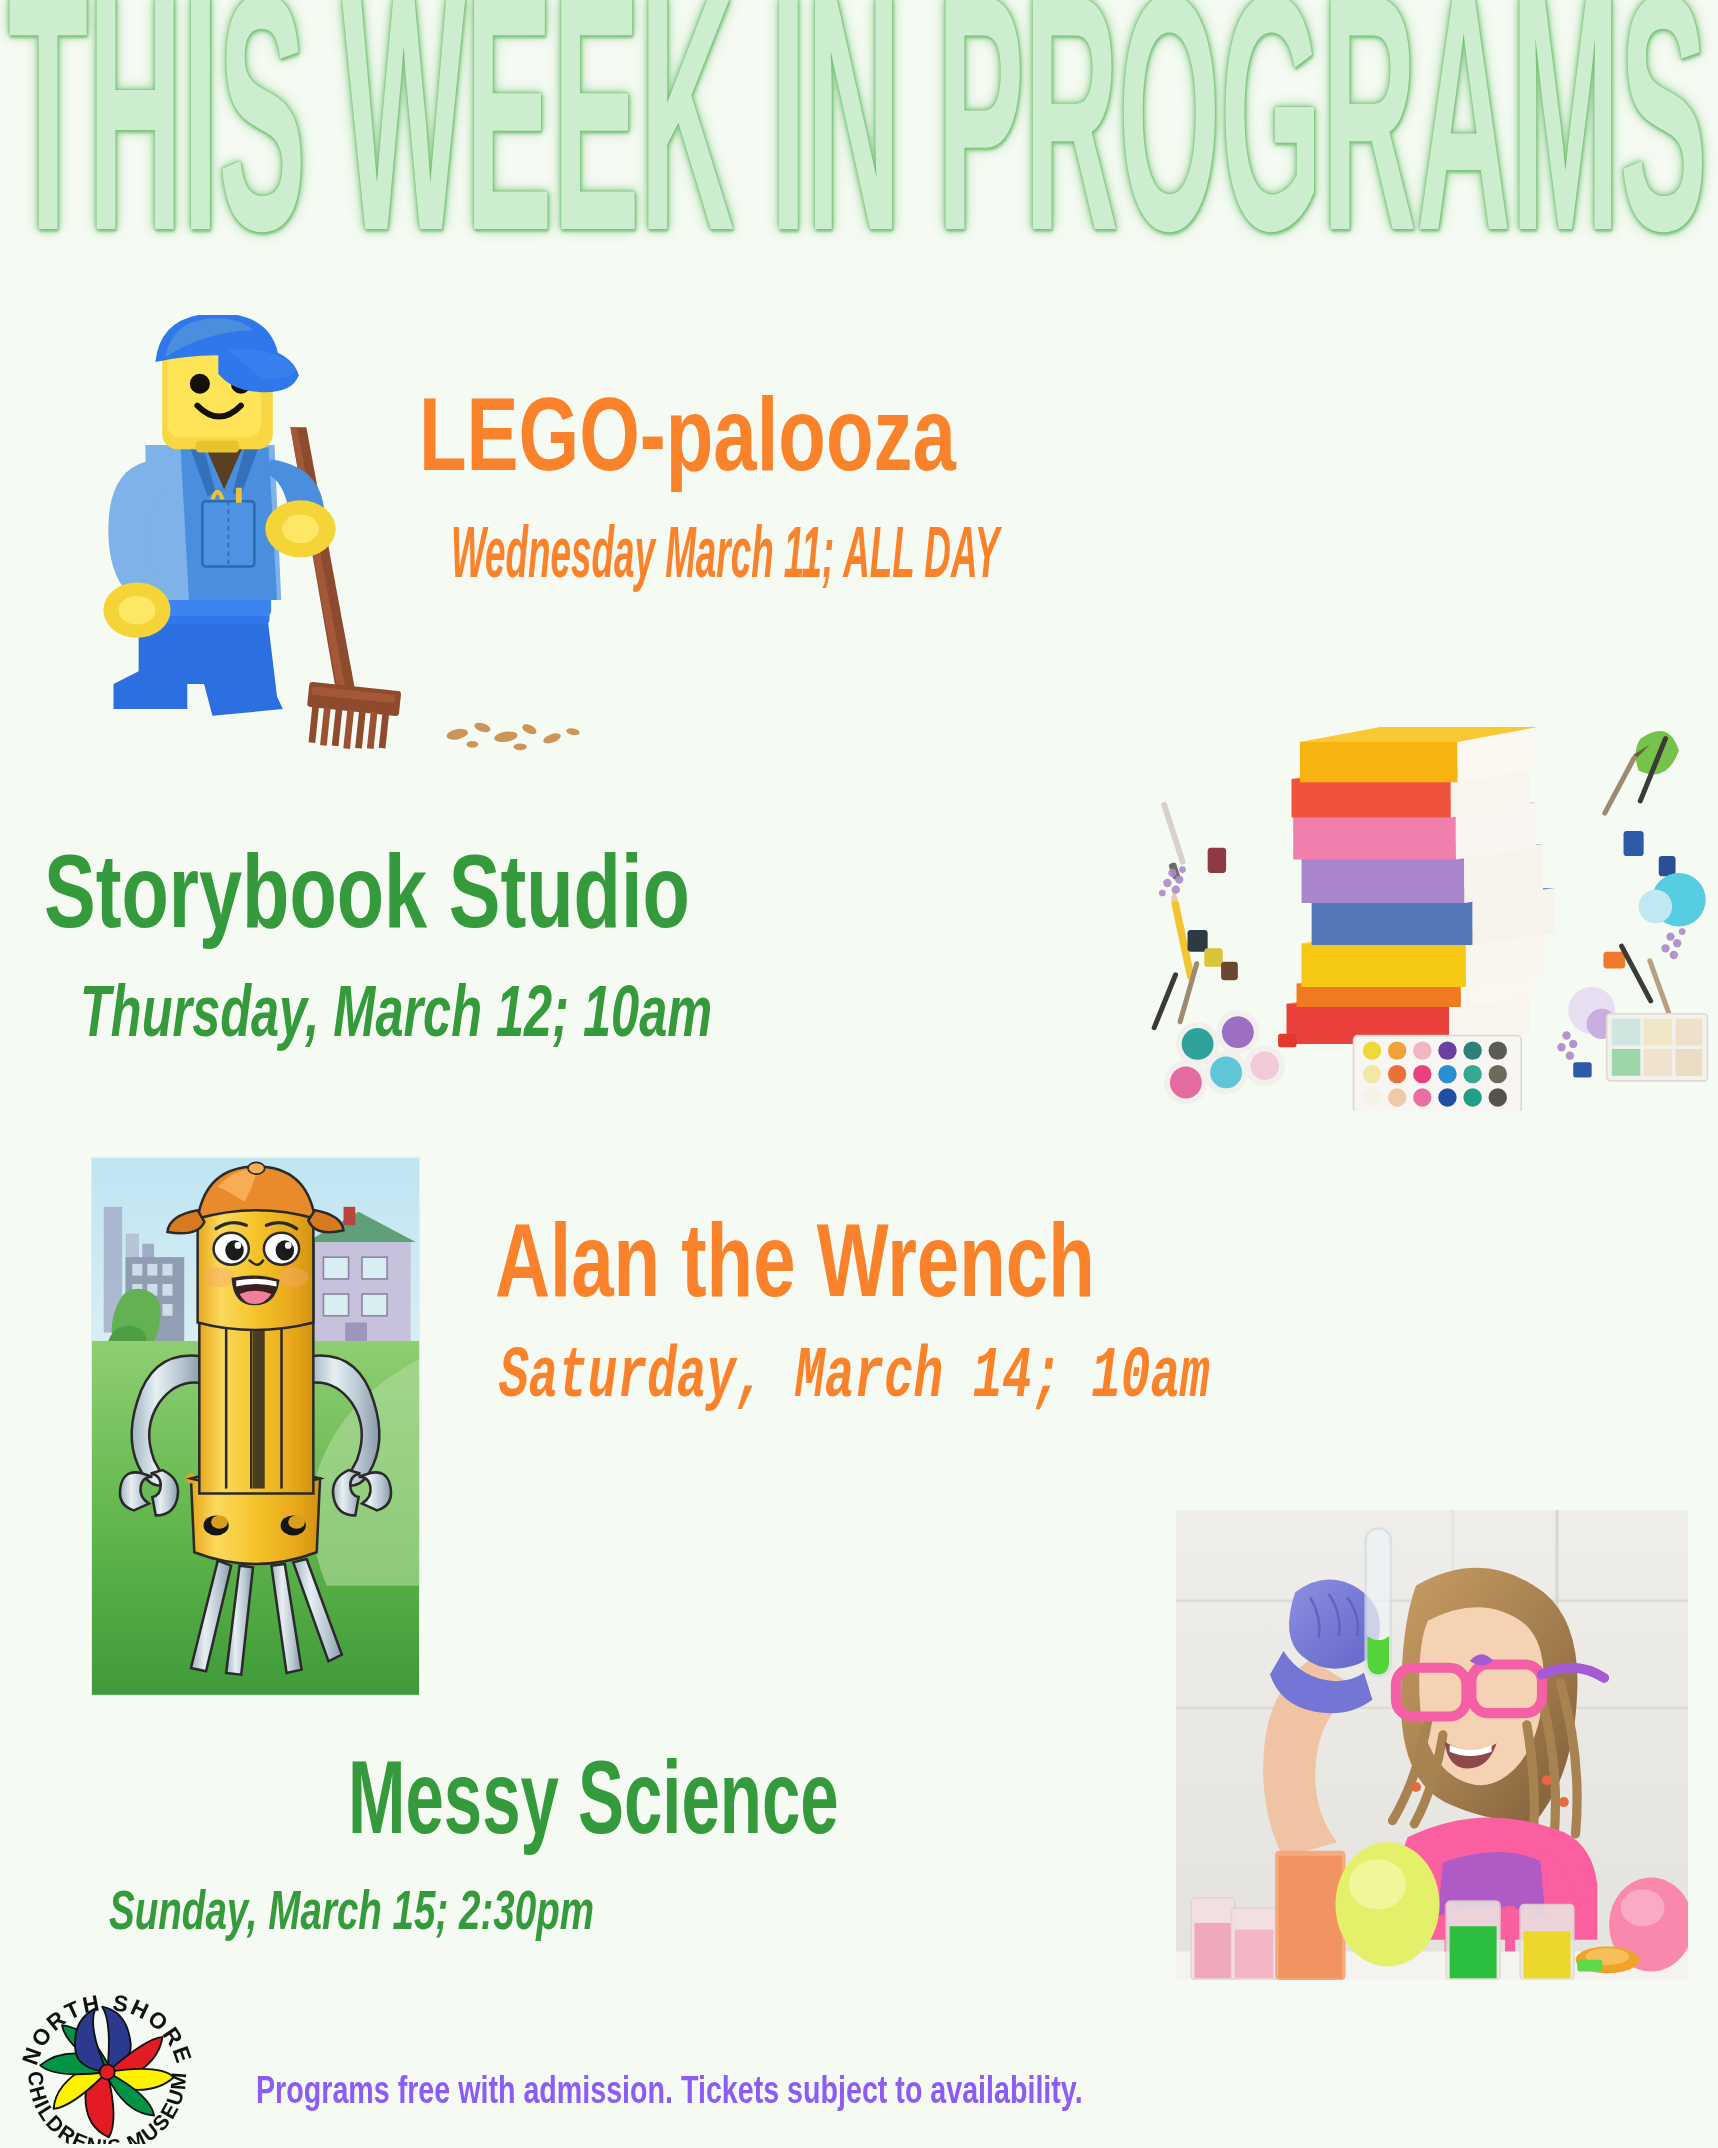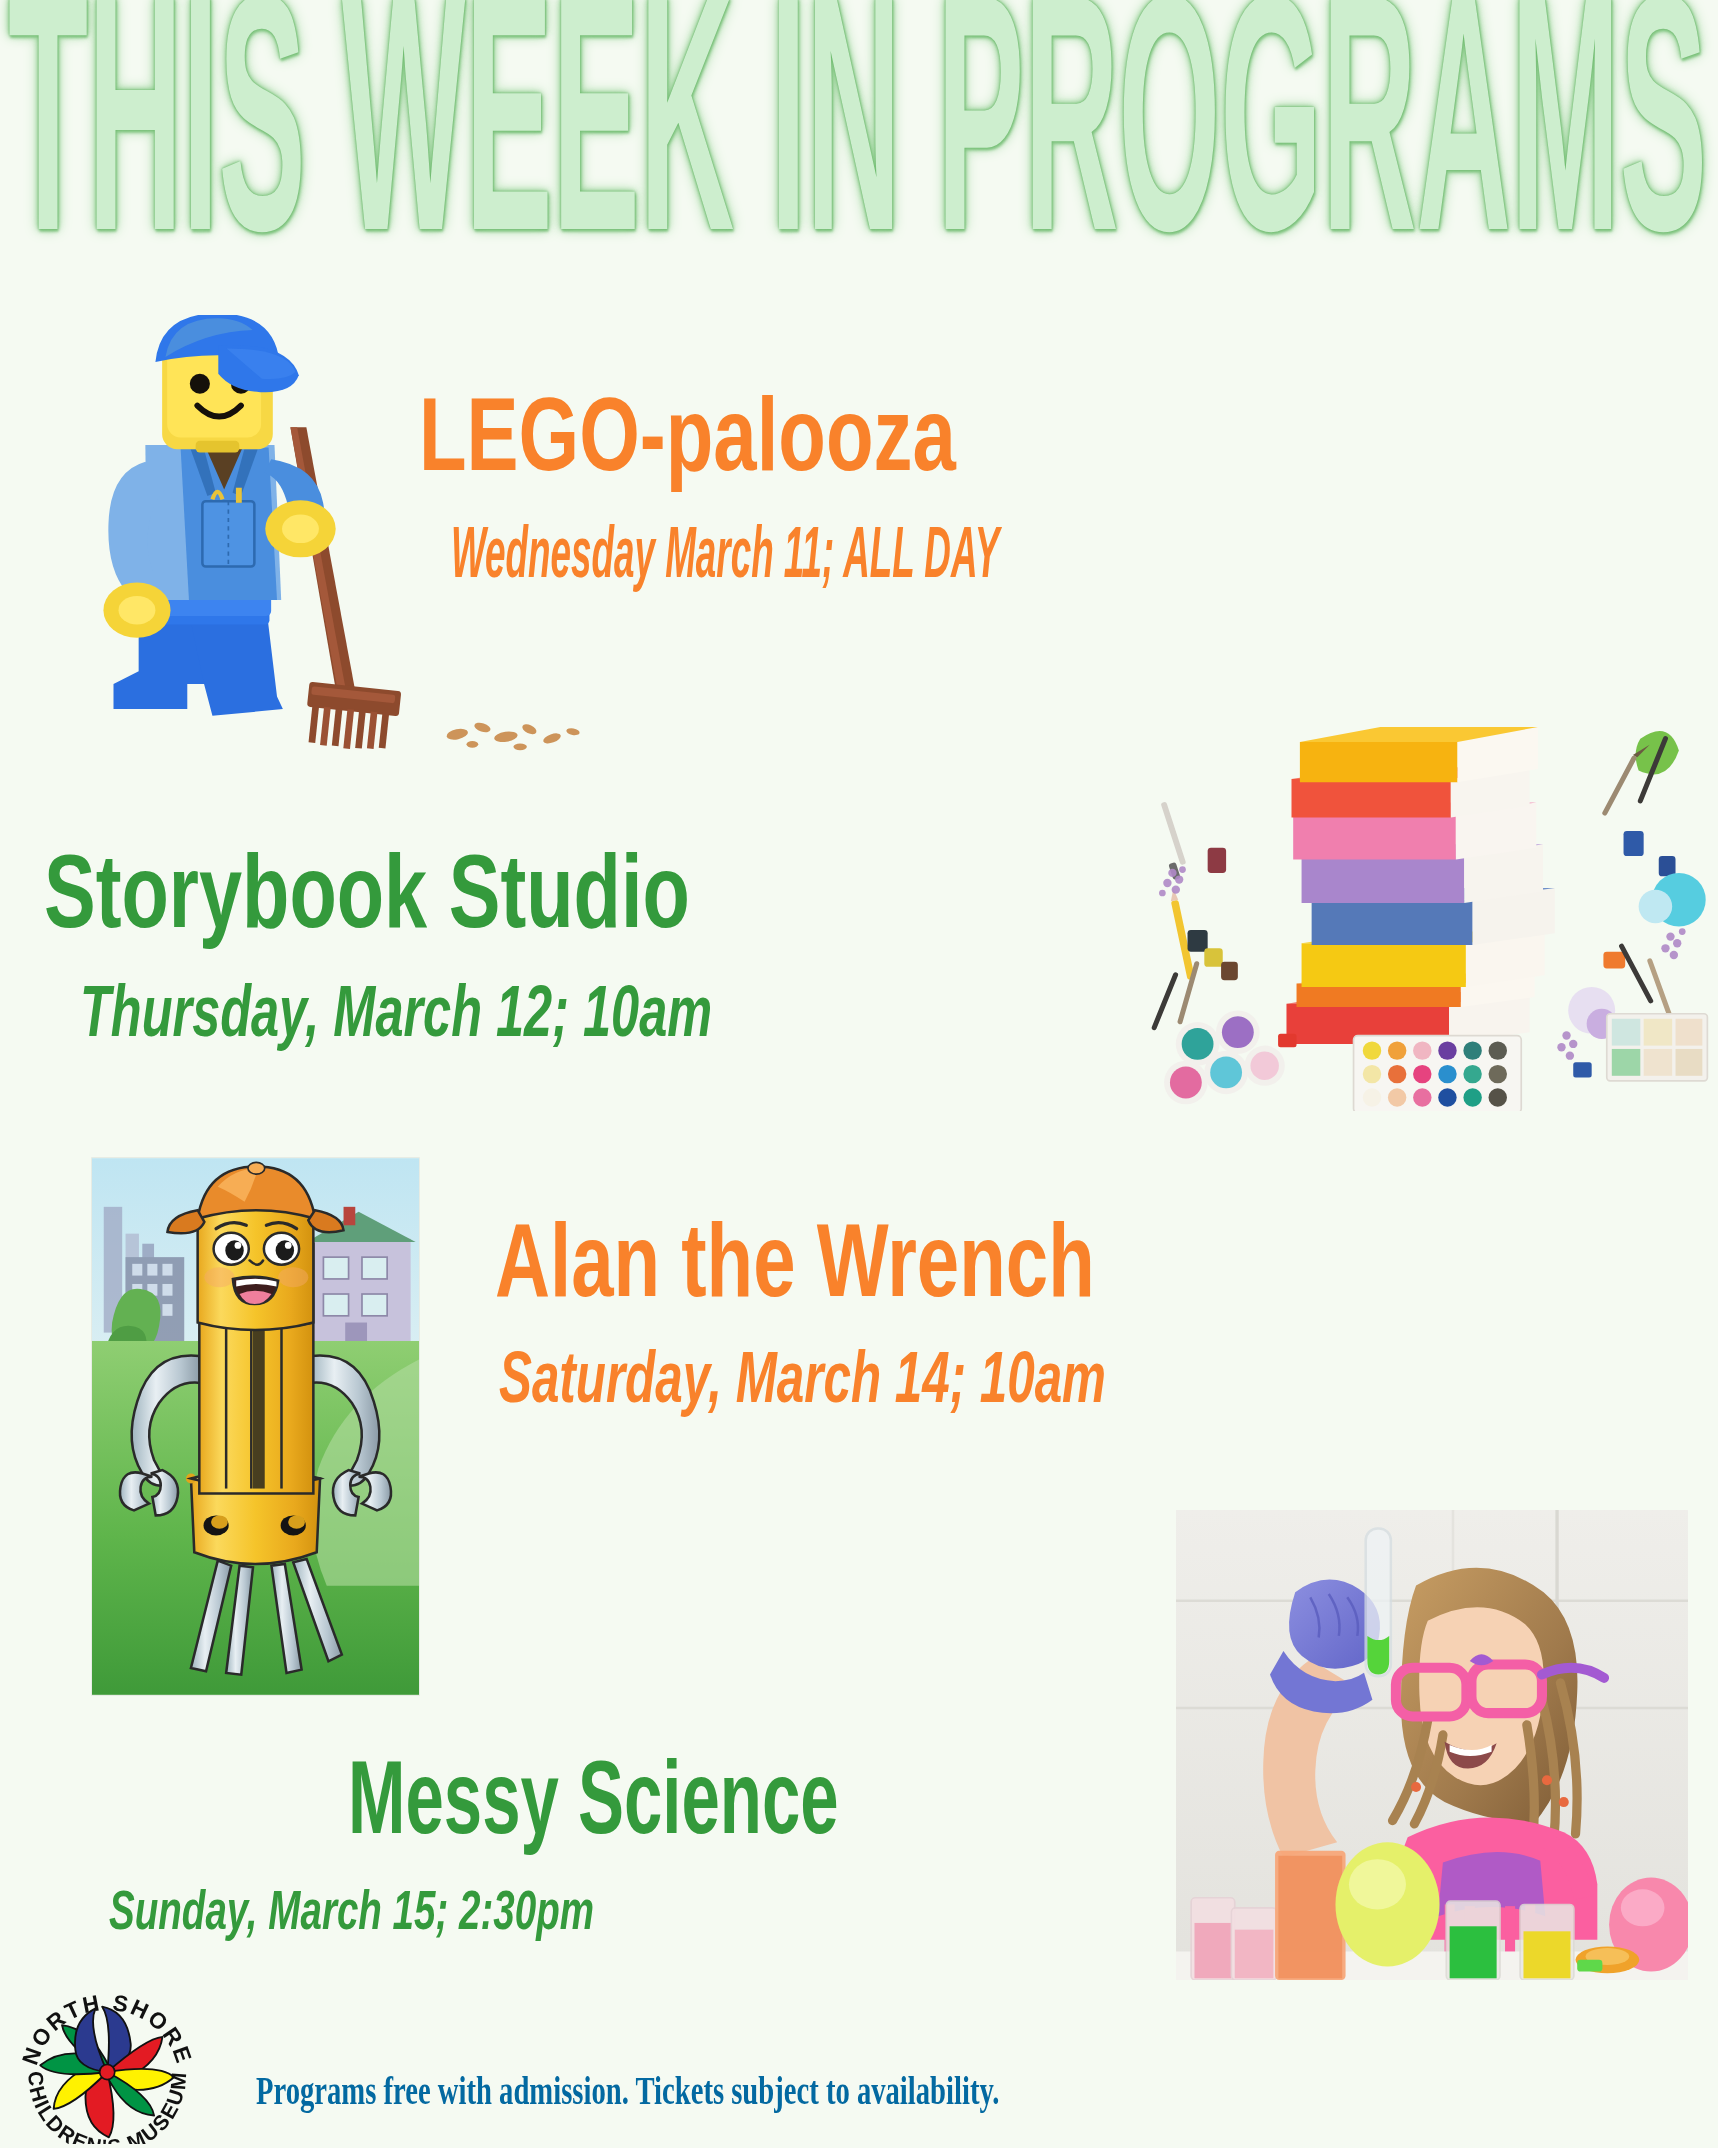--- a/index.html
+++ b/index.html
@@ -81,36 +81,36 @@
   
   #lego-title { left: 419px; top: 382px; font-size: 104px; }
   #lego-date  { left: 451px; top: 516px; font-size: 72px; }
 
   
   #story-title { left: 44px; top: 839px; font-size: 104px; text-align: right; }
   #story-date  { left: 80px; top: 975px; font-size: 72px; }
 
   
   #alan-title { left: 495px; top: 1208px; font-size: 104px; }
-  #alan-date  { left: 499px; top: 1341px; font-size: 72px; }
+  #alan-date  { left: 499px; top: 1341px; font-size: 72px; font-family: Liberation Mono, monospace; }
 
   
   #messy-title { left: 348px; top: 1745px; font-size: 104px; }
   #messy-date  { left: 109px; top: 1882px; font-size: 56px; }
 
   
   #footnote {
     position: absolute;
     left: 256px;
     top: 2068px;
-    font-family: Liberation Serif, serif;
+    font-family: Liberation Sans, sans-serif;
     font-weight: bold;
     font-size: 39px;
     white-space: nowrap;
-    color: #0369a1;
+    color: #8b5cf6;
     text-align: right;
   }
 
   
   .art { position: absolute; }
   #art-lego { left: 63px; top: 315px; width: 537px; height: 436px; }
 
   
   #art-books { left: 1137px; top: 675px; width: 579px; height: 436px; }
 

